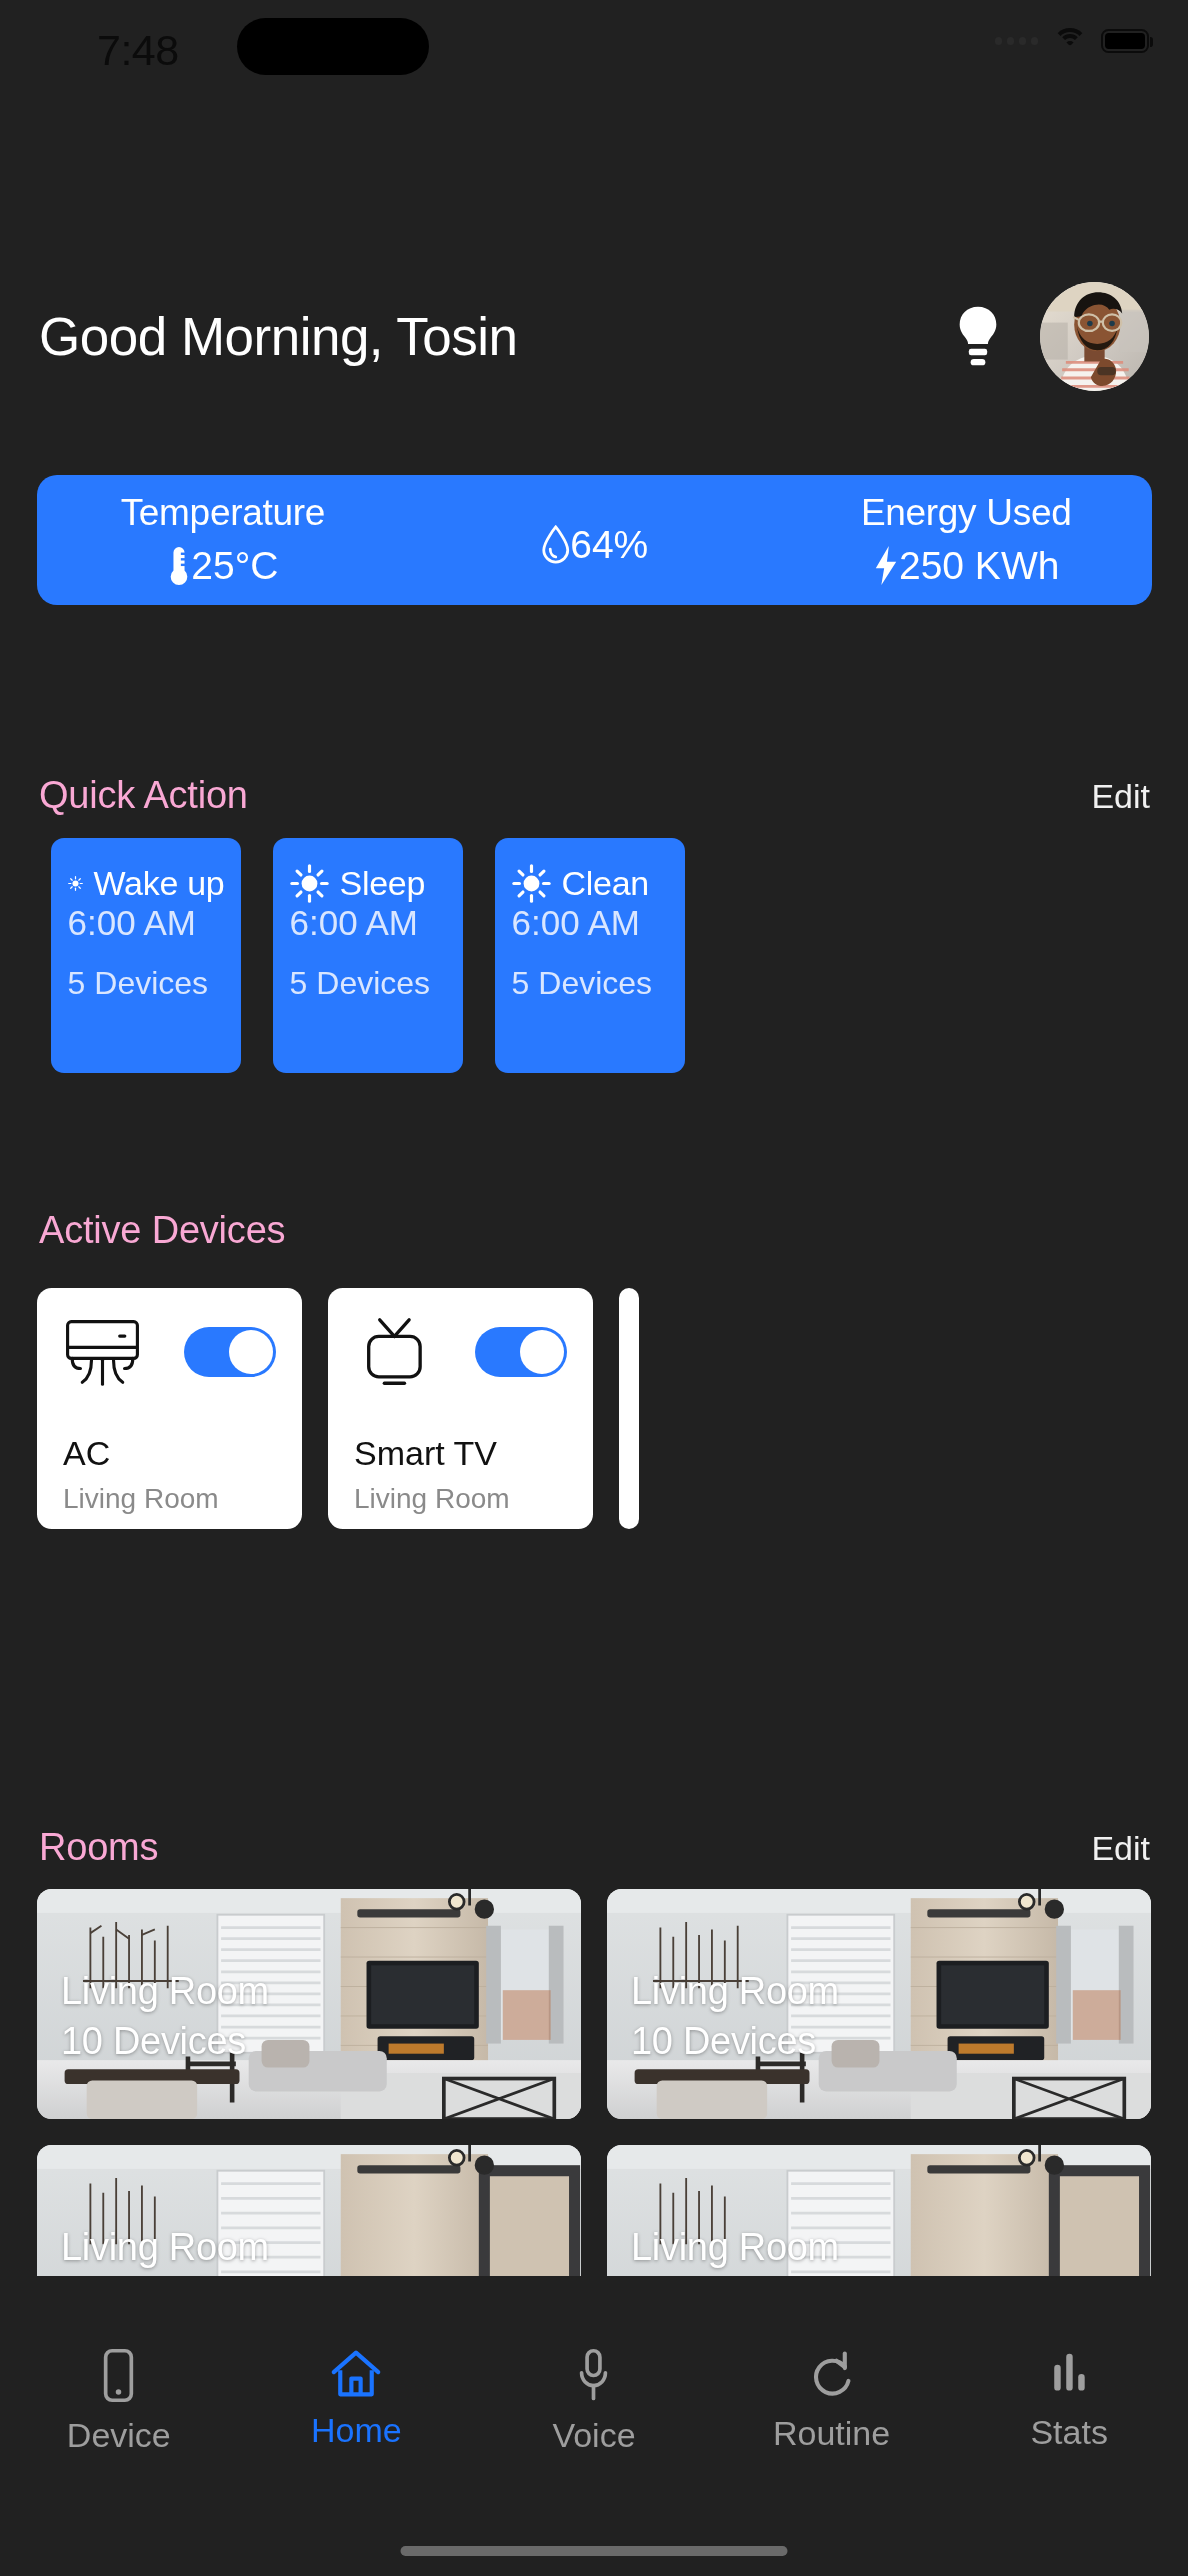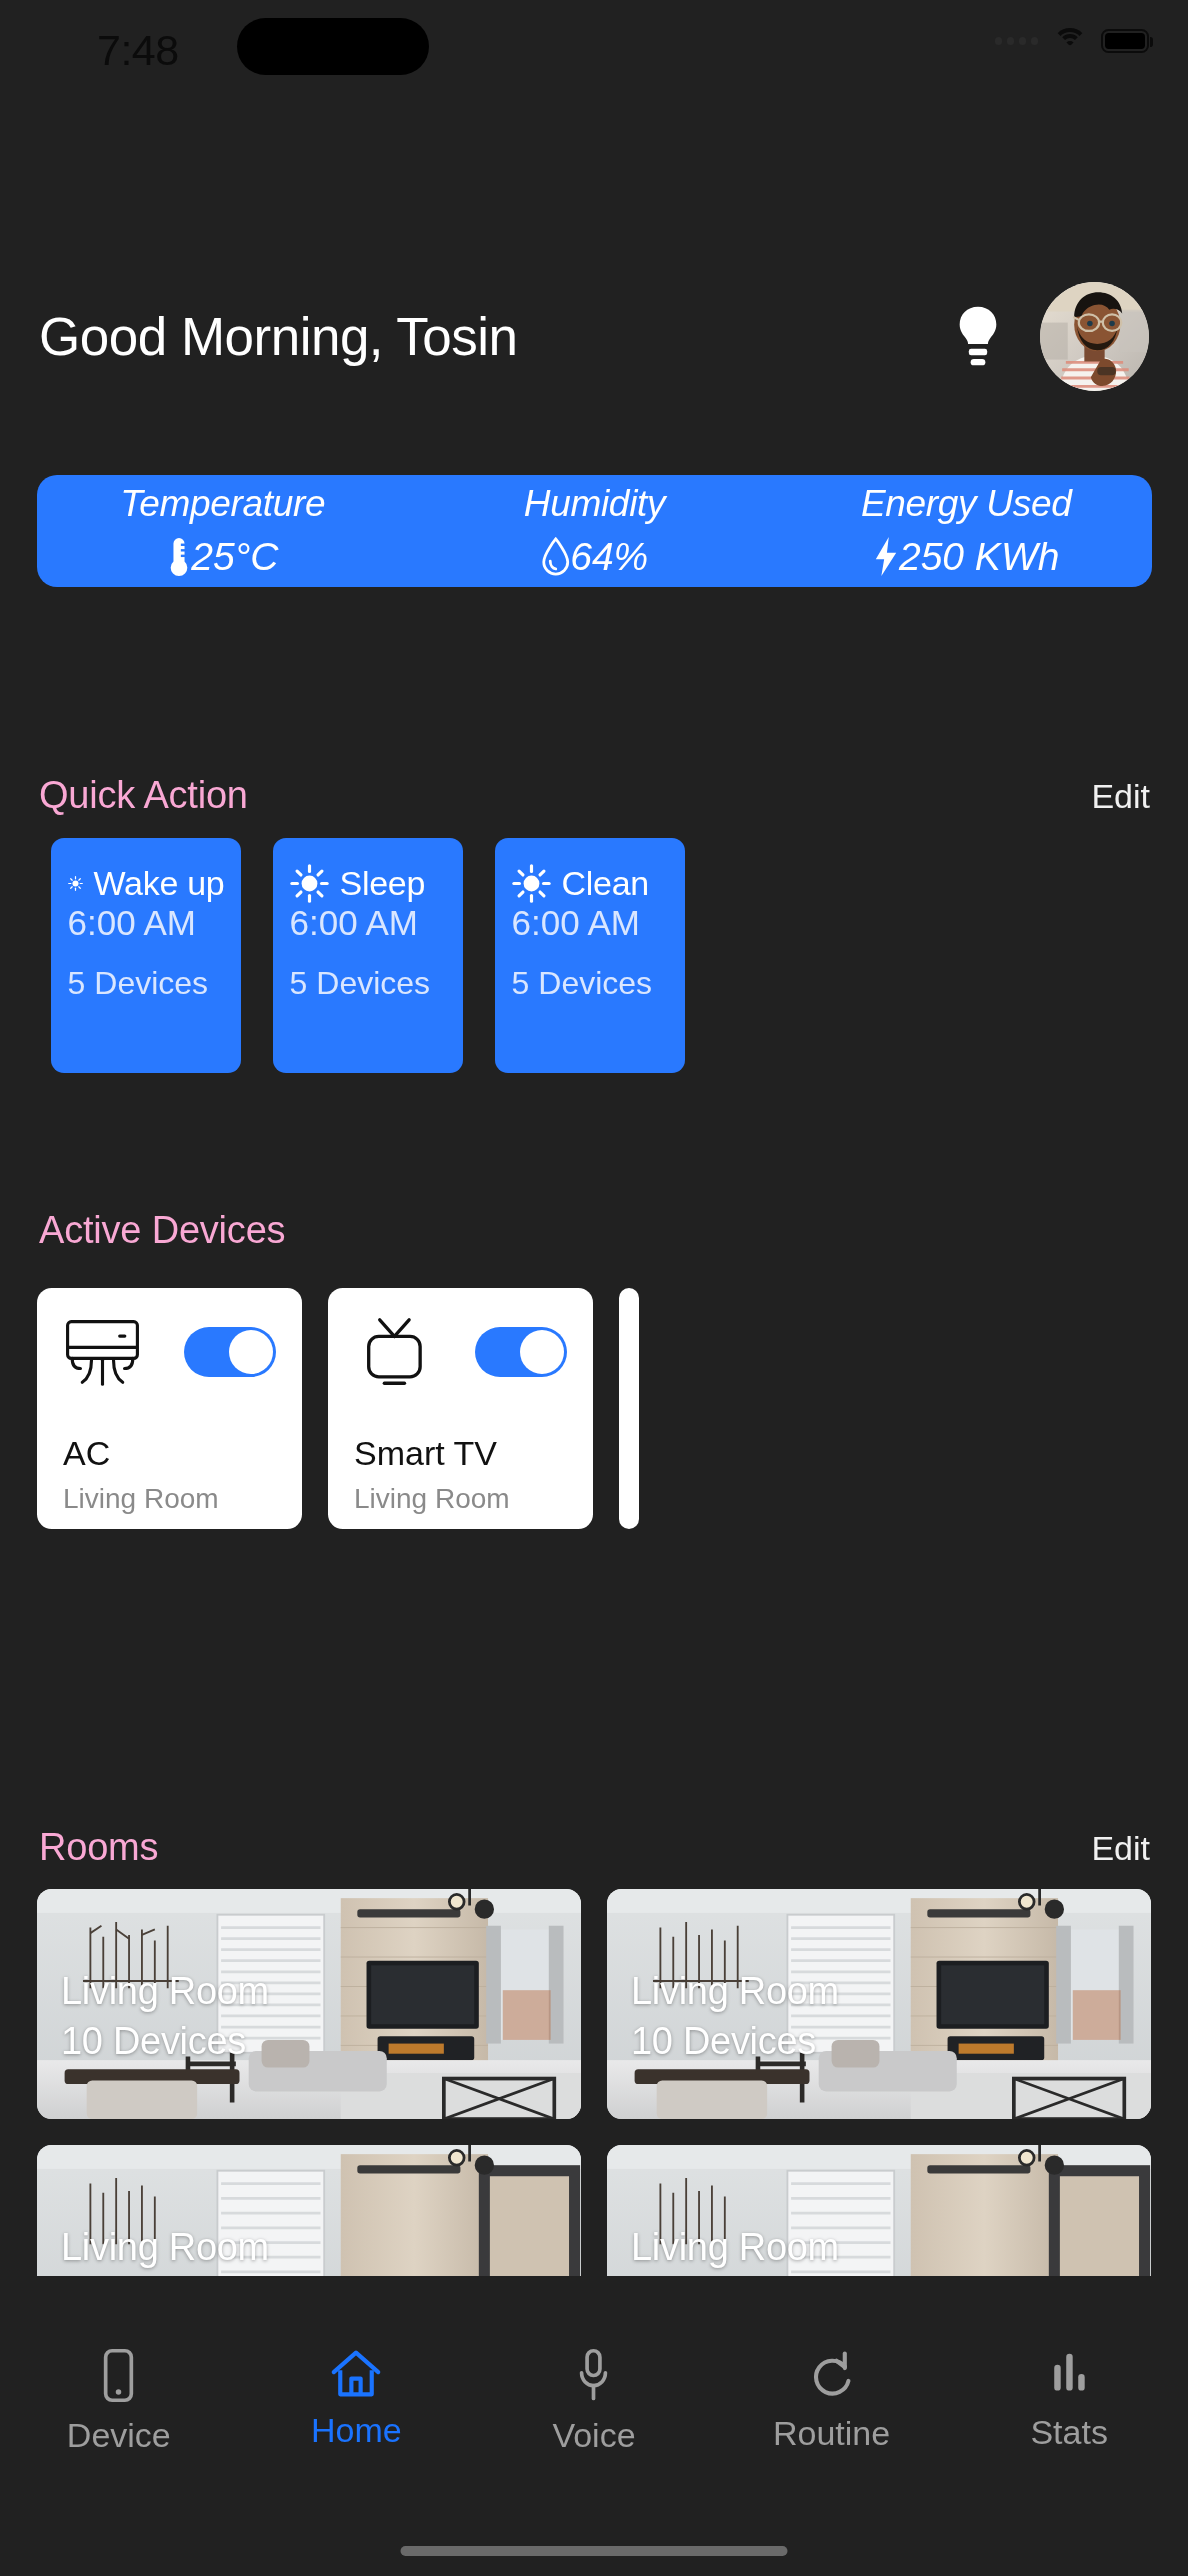--- a/index.html
+++ b/index.html
@@ -44,22 +44,22 @@
   .greeting { font-size:53px; color:#ffffff; font-weight:300; letter-spacing:-0.5px; flex:1; white-space:nowrap; }
   .bulb-btn { width:55px; height:66px; display:flex; align-items:center; justify-content:center; margin-right:35px; }
   .avatar {
     width:109px; height:109px; border-radius:50%; overflow:hidden; position:relative;
     background:#c9c4bd; flex:none;
   }
   .avatar svg { display:block; width:109px; height:109px; }
 
   
   .stats-banner {
-    position:absolute; top:475px; left:37px; width:1115px; height:112px;
-    background:#2979ff; border-radius:20px; display:flex; align-items:center;font-style:italic;
+    position:absolute; top:475px; left:37px; width:1115px; height:130px;
+    background:#2979ff; border-radius:20px; display:flex; align-items:center;
   }
   .stat { flex:1; text-align:center; color:#fff; }
   .stat .lbl { font-size:37px; font-weight:400; letter-spacing:-0.3px; display:block; }
   .stat .val { font-size:39px; font-weight:400; display:flex; align-items:center;
     justify-content:center; margin-top:9.2px; }
   .stat .val svg { display:block; }
 
   
   .sec-head { position:absolute; left:39px; width:1111px; display:flex; align-items:baseline; }
   .sec-title { font-size:38px; color:#f9a8d4; font-weight:400; flex:1; letter-spacing:-0.2px; }
@@ -218,21 +218,20 @@
         <svg width="24" height="41" viewBox="0 0 26 44">
           <path d="M13 2a6 6 0 0 0-6 6v19.5a9 9 0 1 0 12 0V8a6 6 0 0 0-6-6z" fill="#fff"></path>
           <rect x="15" y="8" width="5" height="2.6" fill="#2979ff"></rect>
           <rect x="15" y="14" width="5" height="2.6" fill="#2979ff"></rect>
           <rect x="15" y="20" width="5" height="2.6" fill="#2979ff"></rect>
         </svg>
         <span>25°C</span>
       </span>
     </div>
     <div class="stat">
-      <span class="lbl">Humidity</span>
       <span class="val">
         <svg width="29.5" height="39" viewBox="0 0 32 42">
           <path d="M16 2C16 2 3 18 3 27a13 13 0 0 0 26 0C29 18 16 2 16 2z" fill="none" stroke="#fff" stroke-width="3"></path>
           <path d="M10 26c0 5 3 8 6 8.5" fill="none" stroke="#fff" stroke-width="3" stroke-linecap="round"></path>
         </svg>
         <span>64%</span>
       </span>
     </div>
     <div class="stat">
       <span class="lbl">Energy Used</span>

